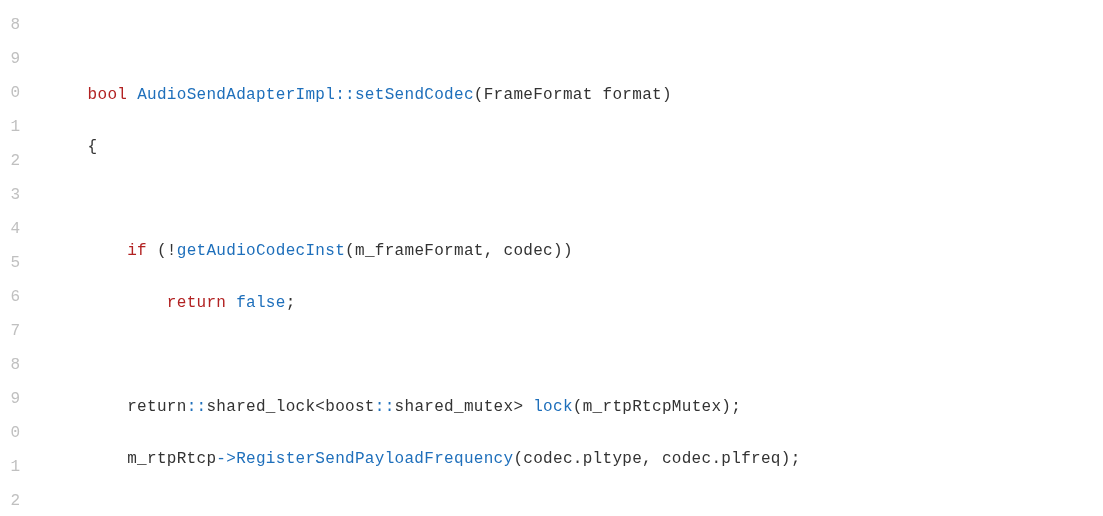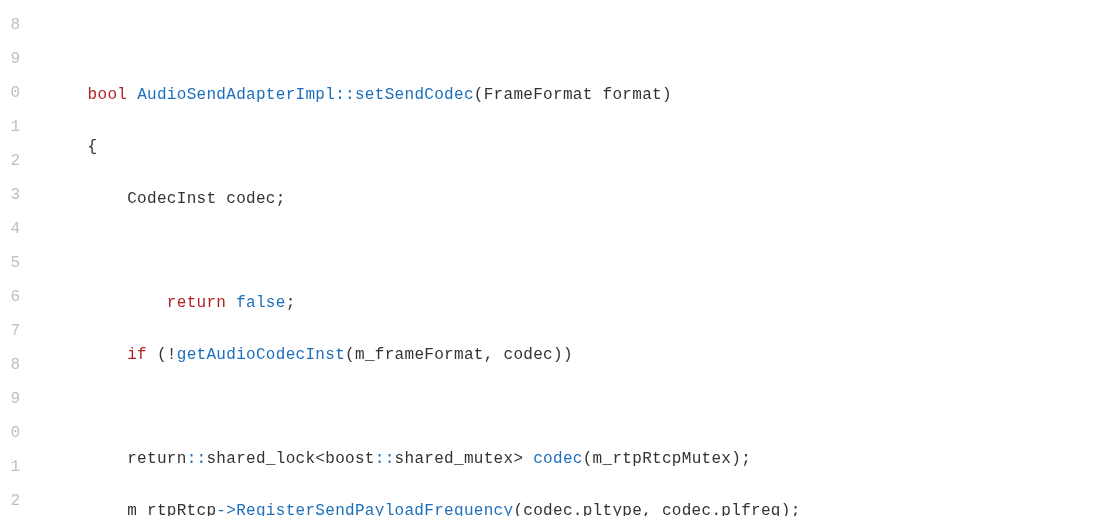--- a/index.html
+++ b/index.html
@@ -60,25 +60,24 @@
   <div>9</div>
   <div>0</div>
   <div>1</div>
   <div>2</div>
 </div>
 
 <div class="code">
 <div class="line"></div>
 <div class="line">    <span class="kw">bool</span> <span class="type">AudioSendAdapterImpl</span><span class="op">::</span><span class="func">setSendCodec</span><span class="punct">(</span><span class="id">FrameFormat</span><span class="id"> format</span><span class="punct">)</span></div>
 <div class="line">    {</div>
-<div class="line"><span>        </span><span class="id">CodecInst</span><span class="id"> codec;</span></div>
 <div class="line"></div>
+<div class="line"><span>        </span><span class="kw">if</span><span class="punct"> (!</span><span class="func">getAudioCodecInst</span><span class="punct">(m_frameFormat, codec))</span></div>
 <div class="line"><span>            </span><span class="kw">return</span><span> </span><span class="val">false</span><span class="punct">;</span></div>
-<div class="line"><span>        </span><span class="kw">if</span><span class="punct"> (!</span><span class="func">getAudioCodecInst</span><span class="punct">(m_frameFormat, codec))</span></div>
 <div class="line"></div>
-<div class="line"><span class="id">        return</span><span class="op">::</span><span class="id">shared_lock&lt;boost</span><span class="op">::</span><span class="id">shared_mutex&gt; </span><span class="func">codec</span><span class="punct">(m_rtpRtcpMutex);</span></div>
+<div class="line"><span class="id">        return</span><span class="op">::</span><span class="id">shared_lock&lt;boost</span><span class="op">::</span><span class="id">shared_mutex&gt; </span><span class="func">lock</span><span class="punct">(m_rtpRtcpMutex);</span></div>
 <div class="line"><span class="id">        m_rtpRtcp</span><span class="op">-&gt;</span><span class="func">RegisterSendPayloadFrequency</span><span class="punct">(codec.pltype, codec.plfreq);</span></div>
 
 
 
 
 
 </div>
 
 </body></html>

